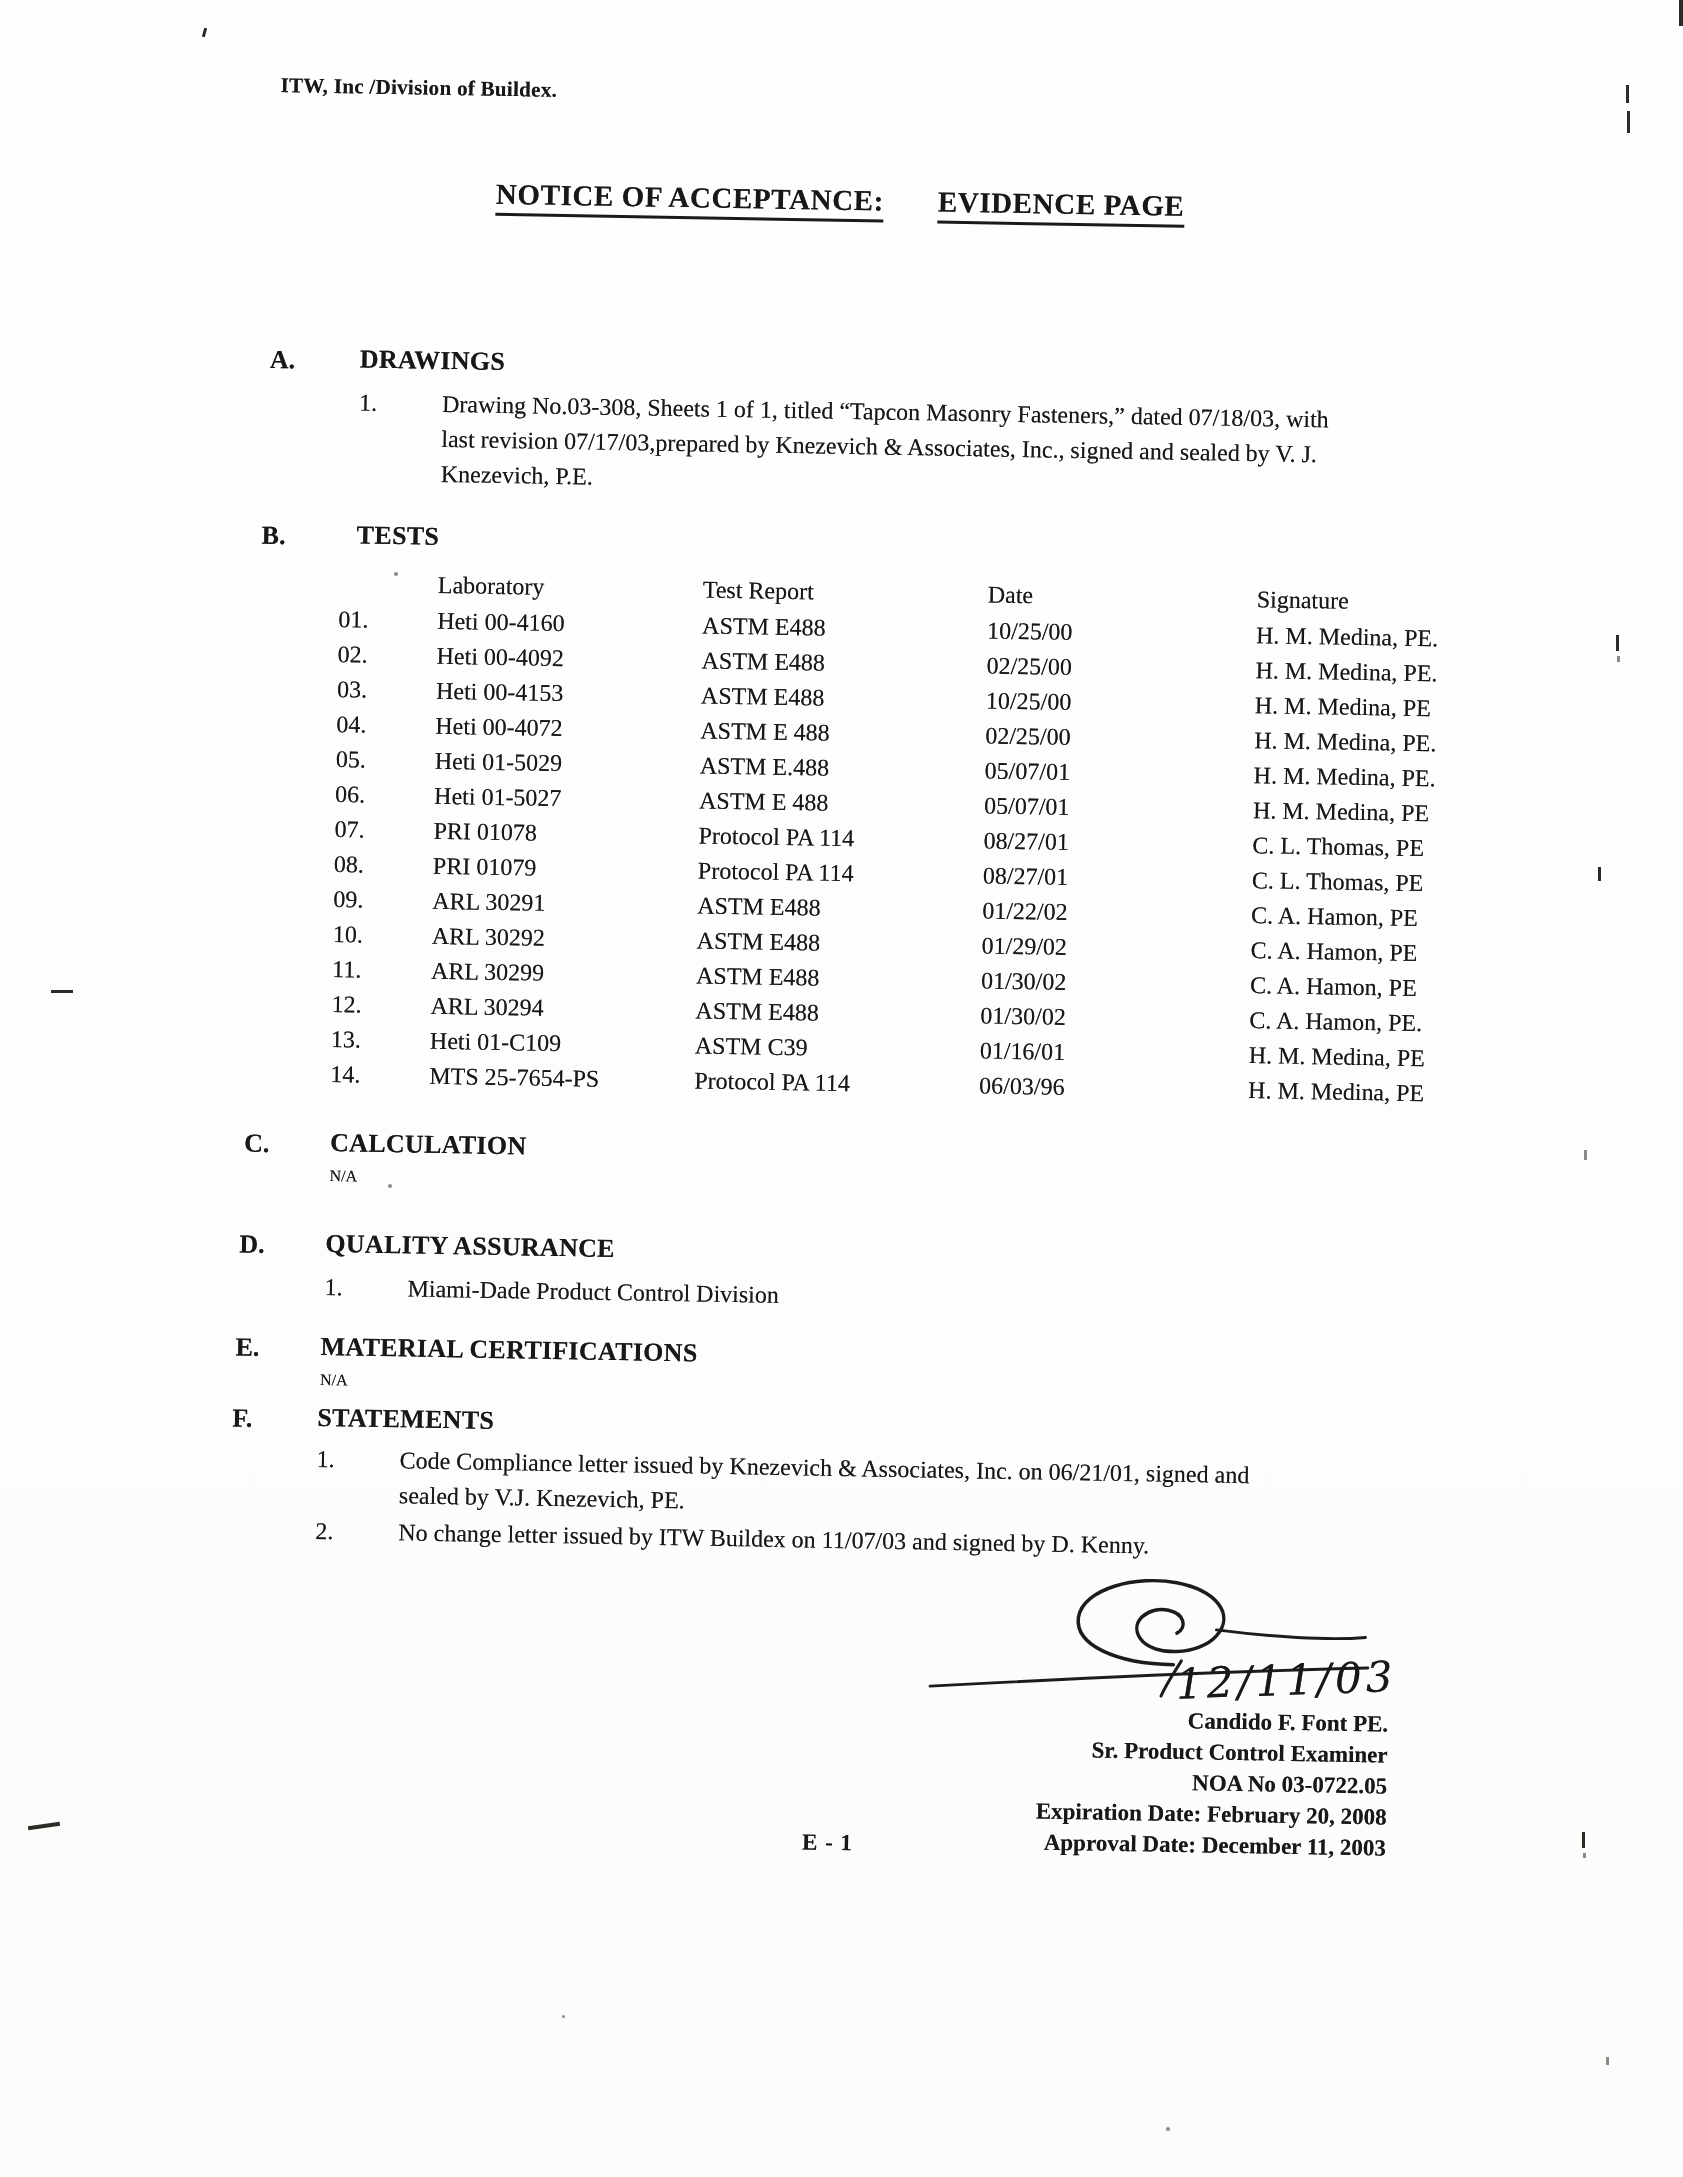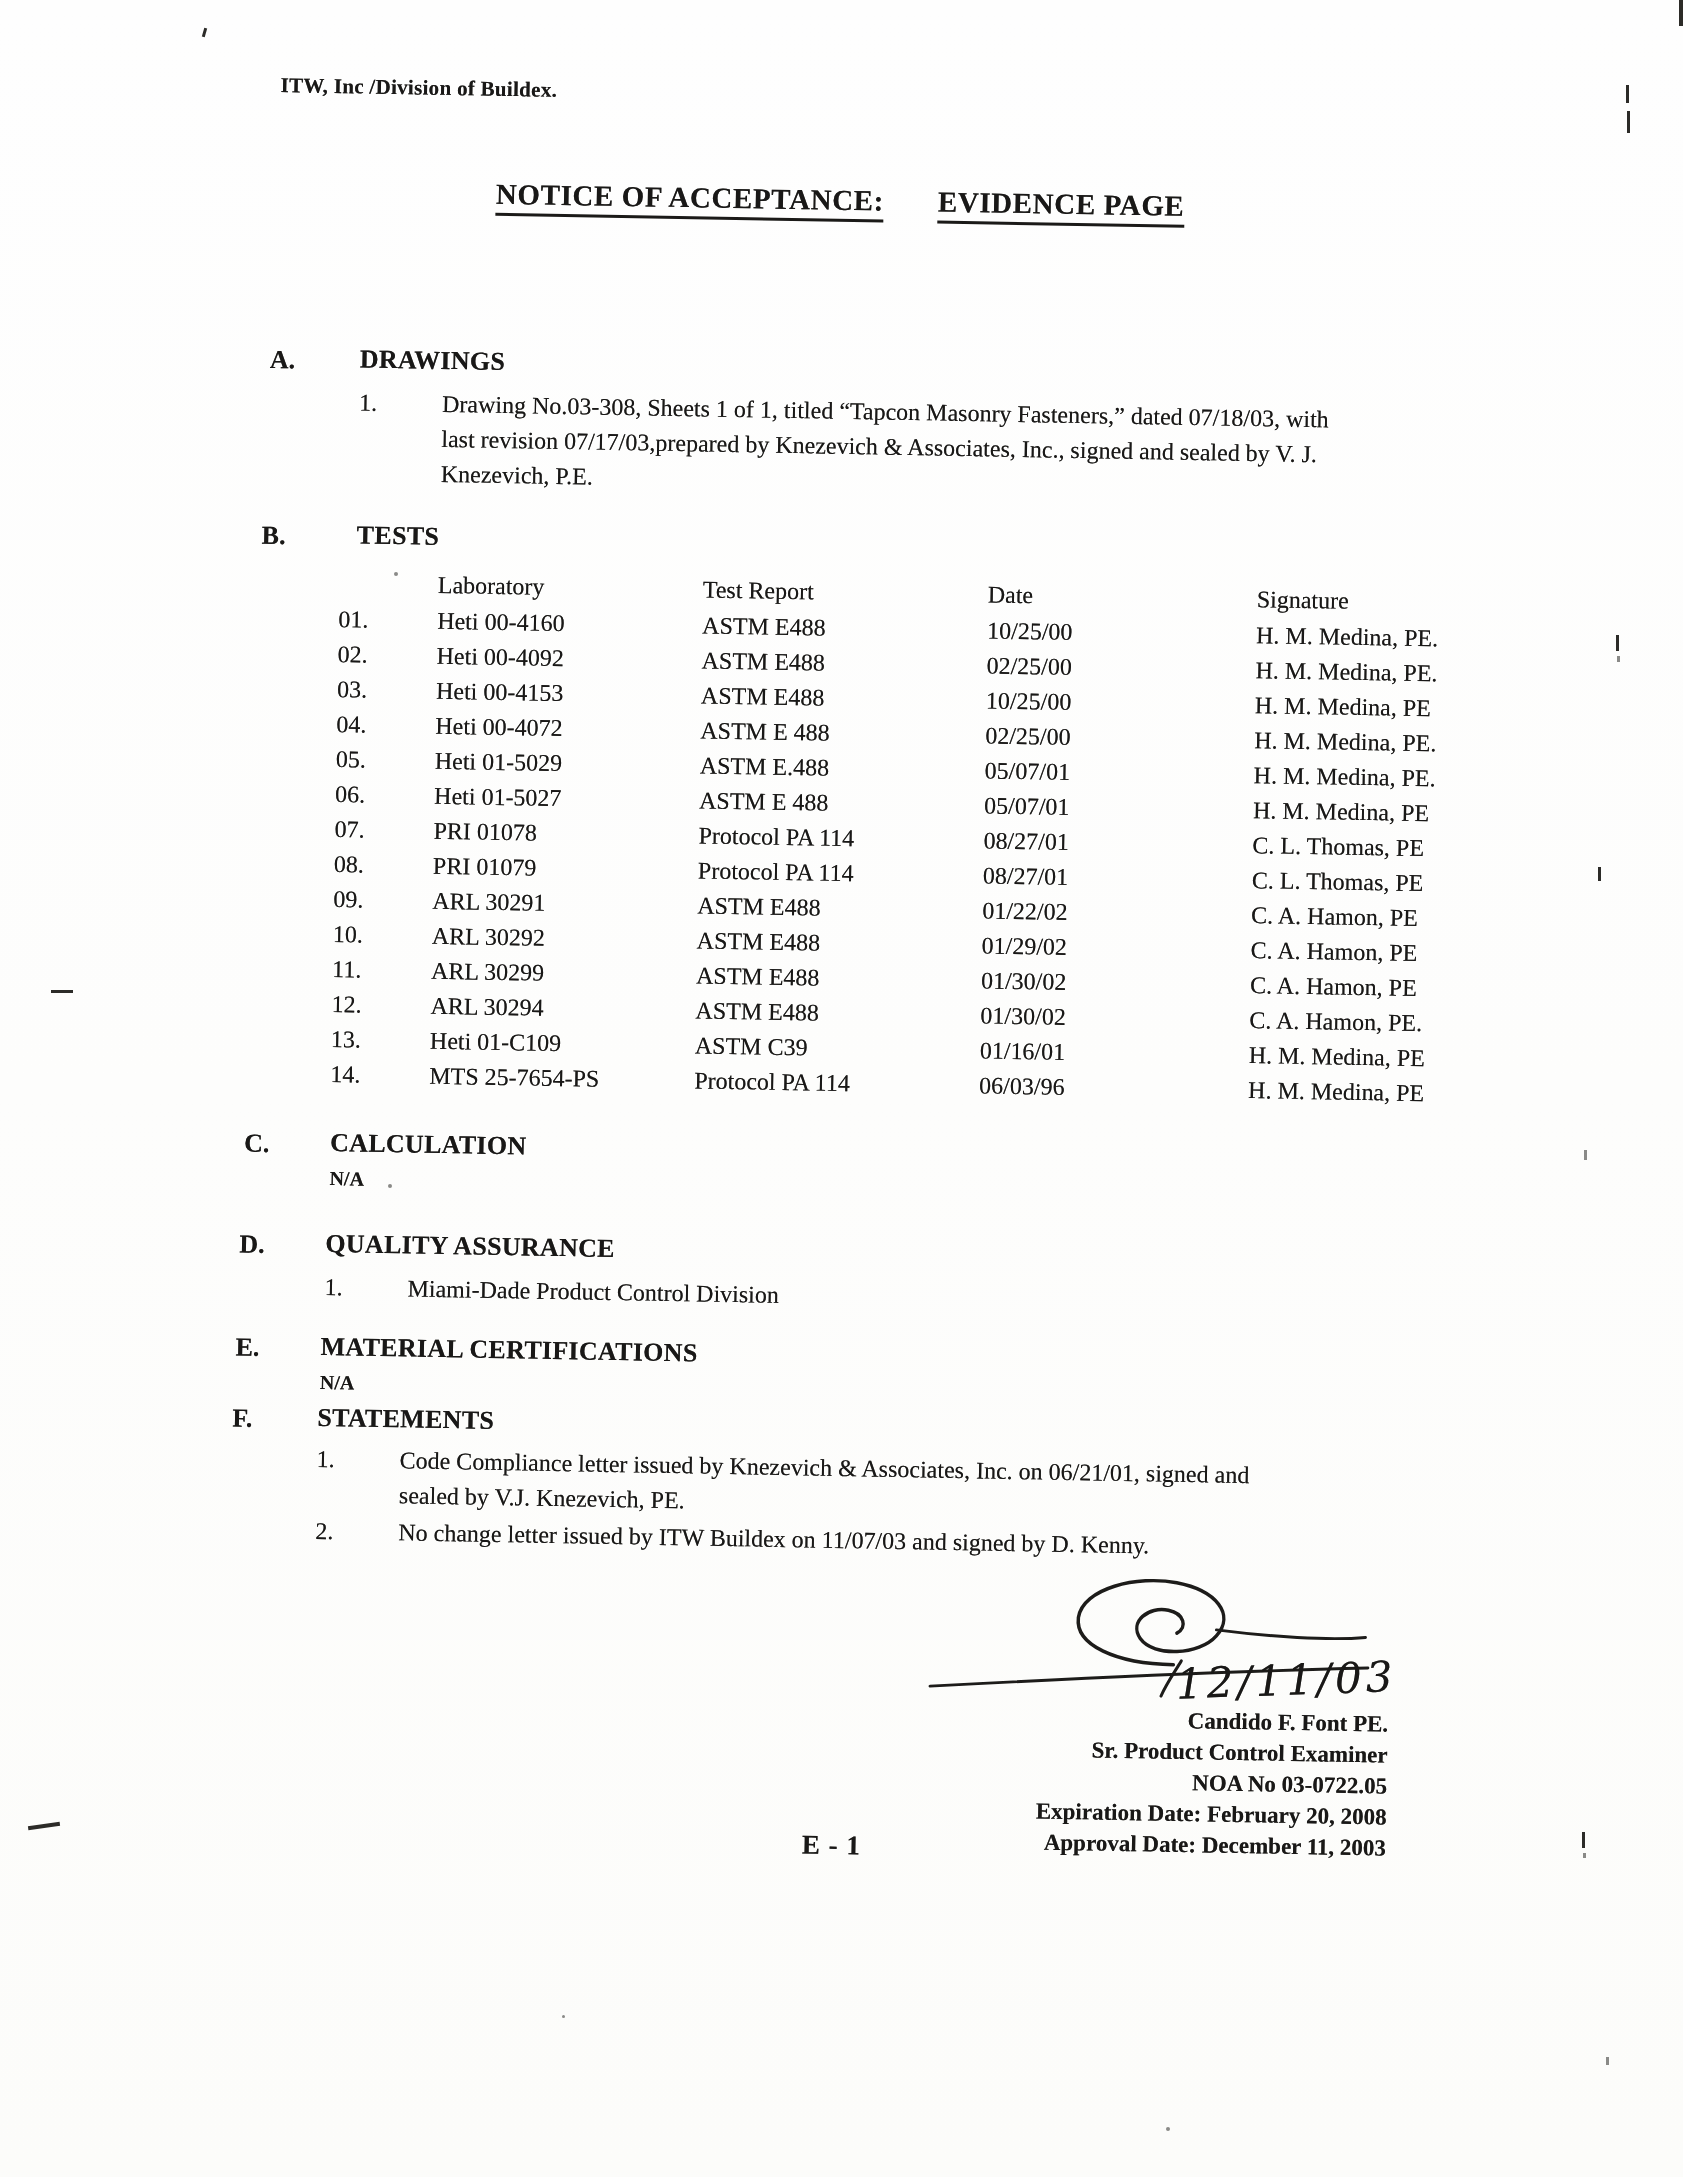--- a/index.html
+++ b/index.html
@@ -26,40 +26,40 @@
   .doc-title .u { border-bottom:3px solid #1b1a18; padding-bottom:3px; }
   .title-gap { display:inline-block; width:54px; }
 
   .sec-letter { font-size:26px; font-weight:bold; }
   .sec-heading { font-size:26px; font-weight:bold; letter-spacing:0.3px; }
 
   .item { display:flex; align-items:flex-start; font-size:24px; line-height:35px; }
   .item-num { flex:none; width:83px; font-size:24px; }
   .item-text { flex:1; }
 
-  .na { font-size:20px; font-weight:bold; }
+  .na { font-size:16px; font-weight:normal; }
 
   
   .tests { left:347px; top:564px; width:1114px; font-size:24px; }
   .thead, .trow { display:grid; grid-template-columns:99px 265px 285px 269px 1fr; align-items:baseline; }
   .thead { height:37px; line-height:37px; }
   .trow { height:35px; line-height:35px; }
   .th { font-weight:normal; }
 
   
   .sig-svg { left:945px; top:1554px; width:465px; height:158px; }
   .hand-date {
     left:1203px; top:1638px;
     font-size:42px; font-style:italic; letter-spacing:4px;
     transform:rotate(-3deg);
     font-family:"DejaVu Serif","Liberation Serif",serif;
   }
   .sig-block { left:921px; top:1689px; width:495px; text-align:right; font-size:23px; font-weight:bold; line-height:31px; }
 
-  .footer-page { left:832px; top:1820px; font-size:27px; font-weight:bold; letter-spacing:1px; }
+  .footer-page { left:832px; top:1820px; font-size:23px; font-weight:bold; letter-spacing:1px; }
 
   
   .mark { position:absolute; background:#2c2b28; }
   .soft { opacity:0.55; }
 </style>
 </head>
 <body>
 
 <div class="page">
   <div class="skew">

